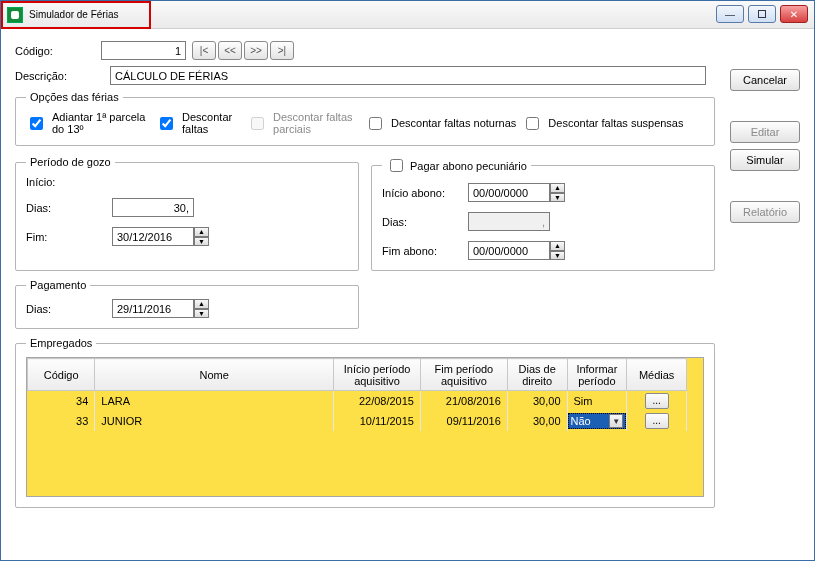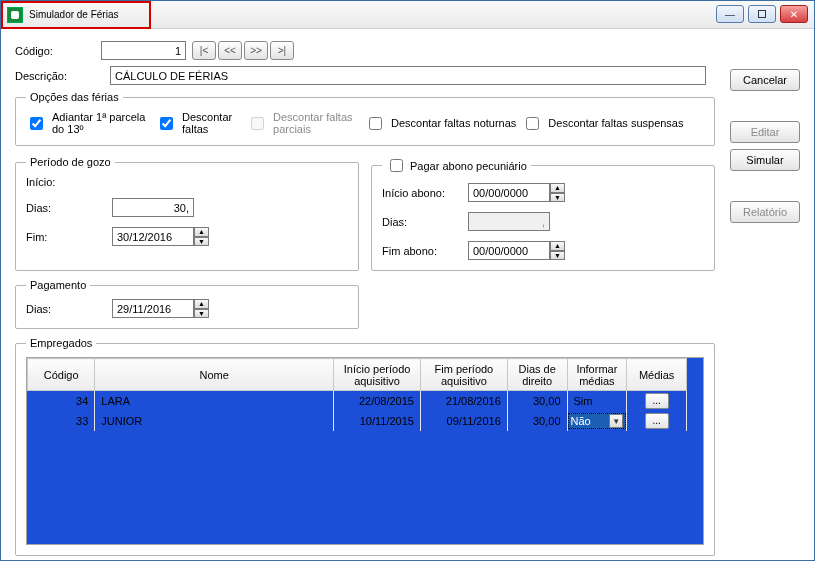--- a/index.html
+++ b/index.html
@@ -37,21 +37,21 @@
   .spin { display:flex; align-items:stretch; }
   .spin .spin-input{ width:82px; text-align:left;}
   .spin .right{ text-align:right;}
   .spin-btns{ display:flex; flex-direction:column;}
   .spin-btns button{ width:15px; height:9.5px; border:1px solid #7a7a7a; background:linear-gradient(#f8f8f8,#dcdcdc); font-size:7px; line-height:5px; padding:0; cursor:pointer;}
   .pagar-legend{display:flex;align-items:center;gap:4px;}
   .abono-lbl{width:86px;}
   .side-btns{ position:absolute; right:14px; top:40px; display:flex; flex-direction:column; gap:6px; }
   .btn{ width:70px; height:22px; border:1px solid #8a8a8a; border-radius:3px; background:linear-gradient(#fefefe,#e4e4e4); cursor:pointer; font:inherit;}
   .btn:disabled{ color:#8a8a8a;margin-top:24px; }
-  .emp-tbl-wrap{ border:1px solid #a6a6a6; background:#1d4ed8; height:188px; overflow:hidden; position:relative;}
+  .emp-tbl-wrap{ border:1px solid #a6a6a6; background:#fde047; height:140px; overflow:hidden; position:relative;}
   table.emp{ width:660px; border-collapse:collapse; font:inherit;}
   table.emp th{ background:linear-gradient(#fdfdfd,#ececec); border:1px solid #c8c8c8; padding:3px 6px; font-weight:normal; text-align:center; height:32px;}
   table.emp td{ border-right:1px solid #e6e6e6; padding:2px 6px; height:20px;}
   table.emp td.r{text-align:right;}
   table.emp td.l{text-align:left;}
   .ellips-btn{ width:24px;height:16px;border:1px solid #8a8a8a;background:linear-gradient(#fefefe,#e4e4e4);border-radius:2px;font-size:10px;line-height:10px;padding:0;}
   .sel-cell{ background:#1a5fb4; color:#fff; border:1px dotted #000; padding:0 2px;display:flex;align-items:center;justify-content:space-between;}
   .dd-arrow{width:14px;height:14px;background:linear-gradient(#f8f8f8,#dcdcdc);border:1px solid #7a7a7a;display:flex;align-items:center;justify-content:center;font-size:8px;color:#333;}
   .main-left{ width:700px;}
 </style>
@@ -197,21 +197,21 @@
         <legend>Empregados</legend>
         <div class="emp-tbl-wrap">
           <table class="emp">
             <thead>
                 <tr>
               <th style="width:62px">Código</th>
               <th style="width:220px;text-align:center">Nome</th>
               <th style="width:80px">Início período aquisitivo</th>
               <th style="width:80px">Fim período aquisitivo</th>
               <th style="width:55px">Dias de direito</th>
-              <th style="width:55px">Informar médias</th>
+              <th style="width:55px">Informar período</th>
               <th style="width:55px">Médias</th>
             </tr>
               </thead>
             <tbody>
               <tr>
                 <td class="r">34</td>
                 <td class="l">LARA</td>
                 <td class="r">22/08/2015</td>
                 <td class="r">21/08/2016</td>
                 <td class="r">30,00</td>

